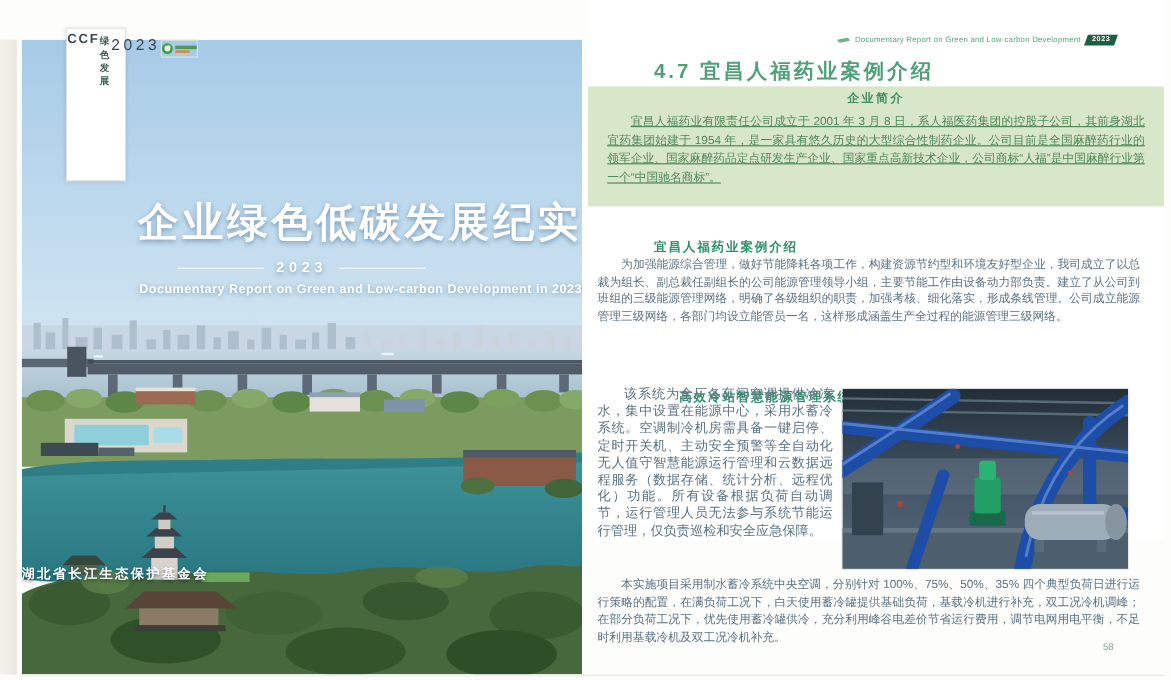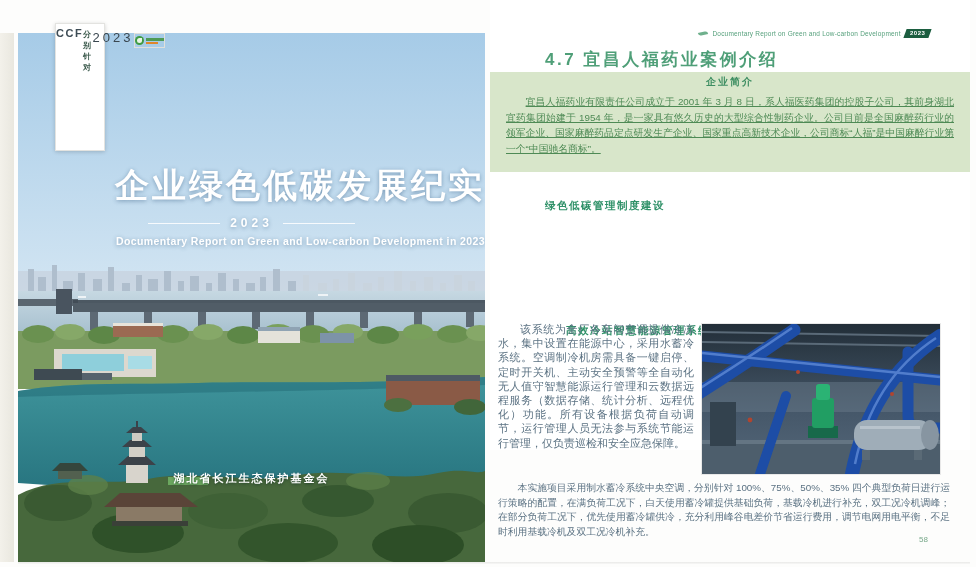--- a/index.html
+++ b/index.html
@@ -13,21 +13,21 @@
                  background:linear-gradient(90deg,#f3f1ea,#e9e7df); }
   .cover-photo { position:absolute; left:0; top:0; display:block; }
 
   .cover-title-block { position:absolute; left:0; right:0; top:130px; text-align:right; color:#ffffff;
                        text-shadow:0 1px 4px rgba(30,70,110,.45); }
   .cover-title { font-size:34px; font-weight:bold; letter-spacing:3px; }
   .year-row { display:flex; align-items:center; justify-content:center; gap:10px; margin-top:7px; }
   .year-row .rule { display:inline-block; width:72px; height:1px; background:rgba(255,255,255,.85); }
   .year-text { font-size:12px; font-weight:bold; letter-spacing:4px; }
   .cover-subtitle { margin-top:5px; font-size:10.5px; font-weight:700; letter-spacing:.4px; }
-  .cover-caption { position:absolute; left:0; right:0; top:438px; text-align:center; color:#ffffff;
+  .cover-caption { position:absolute; left:0; right:0; top:438px; color:#ffffff;
                    font-size:11px; font-weight:bold; letter-spacing:2px;
                    text-shadow:0 1px 3px rgba(0,30,30,.55); }
 
   
   .badge { position:absolute; left:55px; top:0; width:50px; height:128px; background:#ffffff;
            border:1px solid #e3e3e0; box-shadow:0 1px 4px rgba(0,0,0,.18);
            display:flex; flex-direction:row; align-items:flex-start; padding-top:5px;margin-top:23px; }
   .badge-logo { display:block; }
   .badge-abbr { font-size:11px; font-weight:bold; color:#3d4c55; letter-spacing:1.5px; margin-top:-2px; }
   .badge-div { width:36px; height:1px; background:#c9cdcf; margin:4px 0 3px; }
@@ -265,21 +265,21 @@
 
   <div class="badge">
     <svg class="badge-logo" width="36" height="38" viewBox="0 0 36 38">
       <circle cx="19" cy="17" r="9" fill="none" stroke="#3d4c55" stroke-width="1.6"></circle>
       <path d="M6,18 Q9,7 18,5 Q15,3 13,4 Q16,0 21,3 L24,1 L23,5 Q28,8 28,14 Q22,10 14,14 Q8,16 6,18 Z" fill="#3d4c55"></path>
       <path d="M4,27 Q12,23 19,27 Q26,31 33,27" fill="none" stroke="#3d4c55" stroke-width="2"></path>
       <path d="M8,31 Q14,28 19,31 Q24,34 29,31" fill="none" stroke="#3d4c55" stroke-width="1.4"></path>
     </svg>
     <div class="badge-abbr">CCF</div>
     <div class="badge-div"></div>
-    <div class="badge-line1">分别针对</div>
+    <div class="badge-line1">绿色发展</div>
     <div class="badge-year">2023</div>
     <div class="mini-logo">
       <span class="leaf"></span>
       <span class="bars">
         <span class="bar-g"></span>
         <span class="bar-o"></span>
       </span>
     </div>
   </div>
 
@@ -293,21 +293,22 @@
       </span>
     </header>
 
     <h2 class="section-title">4.7  宜昌人福药业案例介绍</h2>
 
     <div class="profile-box">
       <h3 class="profile-title">企业简介</h3>
       <p class="profile-body">宜昌人福药业有限责任公司成立于 2001 年 3 月 8 日，系人福医药集团的控股子公司，其前身湖北宜药集团始建于 1954 年，是一家具有悠久历史的大型综合性制药企业。公司目前是全国麻醉药行业的领军企业、国家麻醉药品定点研发生产企业、国家重点高新技术企业，公司商标“人福”是中国麻醉行业第一个“中国驰名商标”。</p>
     </div>
 
-    <h4 class="sub-heading h-a">绿色低碳管理制度建设</h4>
+    <h4 class="sub-heading h-a">宜昌人福药业案例介绍</h4>
+    <p class="body-para para-a">为加强能源综合管理，做好节能降耗各项工作，构建资源节约型和环境友好型企业，我司成立了以总裁为组长、副总裁任副组长的公司能源管理领导小组，主要节能工作由设备动力部负责。建立了从公司到班组的三级能源管理网络，明确了各级组织的职责，加强考核、细化落实，形成条线管理。公司成立能源管理三级网络，各部门均设立能管员一名，这样形成涵盖生产全过程的能源管理三级网络。</p>
 
     <h4 class="sub-heading h-b">高效冷站智慧能源管理系统</h4>
     <p class="left-col">该系统为全厂各车间空调提供冷冻水，集中设置在能源中心，采用水蓄冷系统。空调制冷机房需具备一键启停、定时开关机、主动安全预警等全自动化无人值守智慧能源运行管理和云数据远程服务（数据存储、统计分析、远程优化）功能。所有设备根据负荷自动调节，运行管理人员无法参与系统节能运行管理，仅负责巡检和安全应急保障。</p>
 
     <svg class="machine-photo" width="238" height="150" viewBox="0 0 238 150">
       <defs>
         <linearGradient id="mg1" x1="0" y1="0" x2="0" y2="1">
           <stop offset="0" stop-color="#222e38"></stop>
             <stop offset=".6" stop-color="#46586a"></stop>
           <stop offset="1" stop-color="#55687a"></stop>

